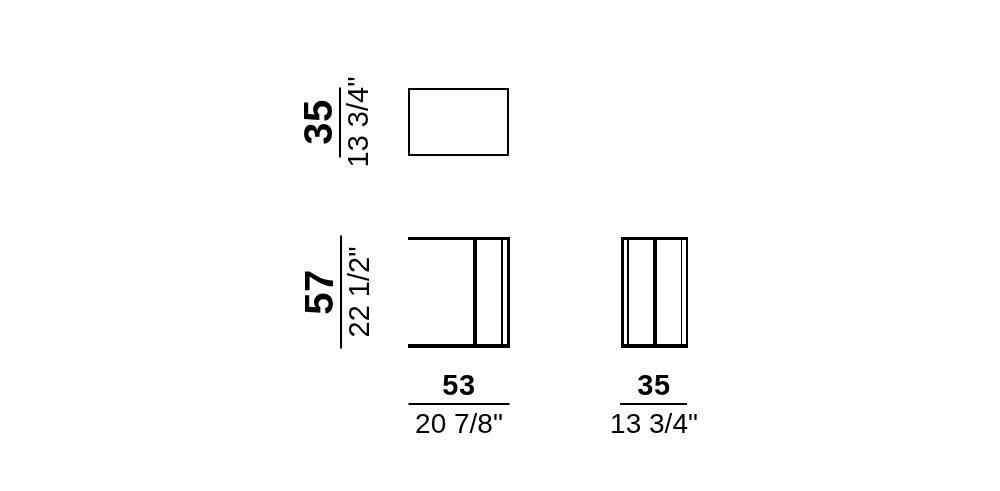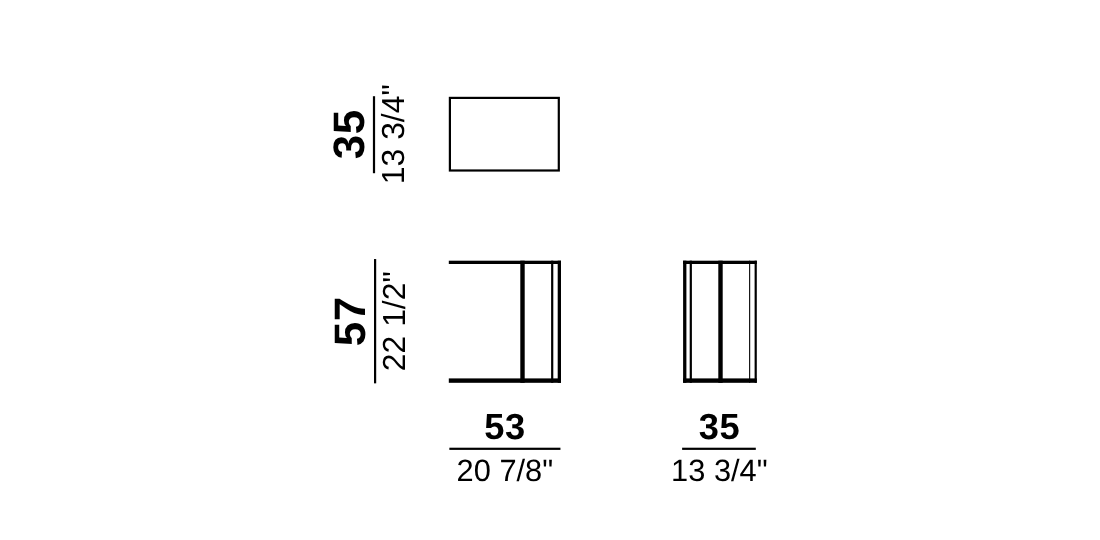--- a/index.html
+++ b/index.html
@@ -63,21 +63,21 @@
   .vlabel-height { left: 338px; top: 292px; }
   .vlabel-height .rule { width: 113px; }
 
   .hlabel {
     position: absolute;
     display: flex;
     flex-direction: column;
     align-items: center;
     transform: translateX(-50%);
   }
-  .hlabel .num  { font-size: 33px; font-weight: bold; line-height: 1.1; letter-spacing: 0.5px; }
+  .hlabel .num  { font-size: 29px; font-weight: bold; line-height: 1.1; letter-spacing: 0.5px; }
   .hlabel .rule { height: 2px; background: #000; margin: 1px 0 5px; }
   .hlabel .inch { font-size: 28px; line-height: 1; white-space: nowrap; }
   .hlabel-width { left: 459px; top: 370px; }
   .hlabel-width .rule { width: 101px; }
   .hlabel-depth { left: 654px; top: 370px; }
   .hlabel-depth .rule { width: 67px; }
 </style>
 </head>
 <body>
 

